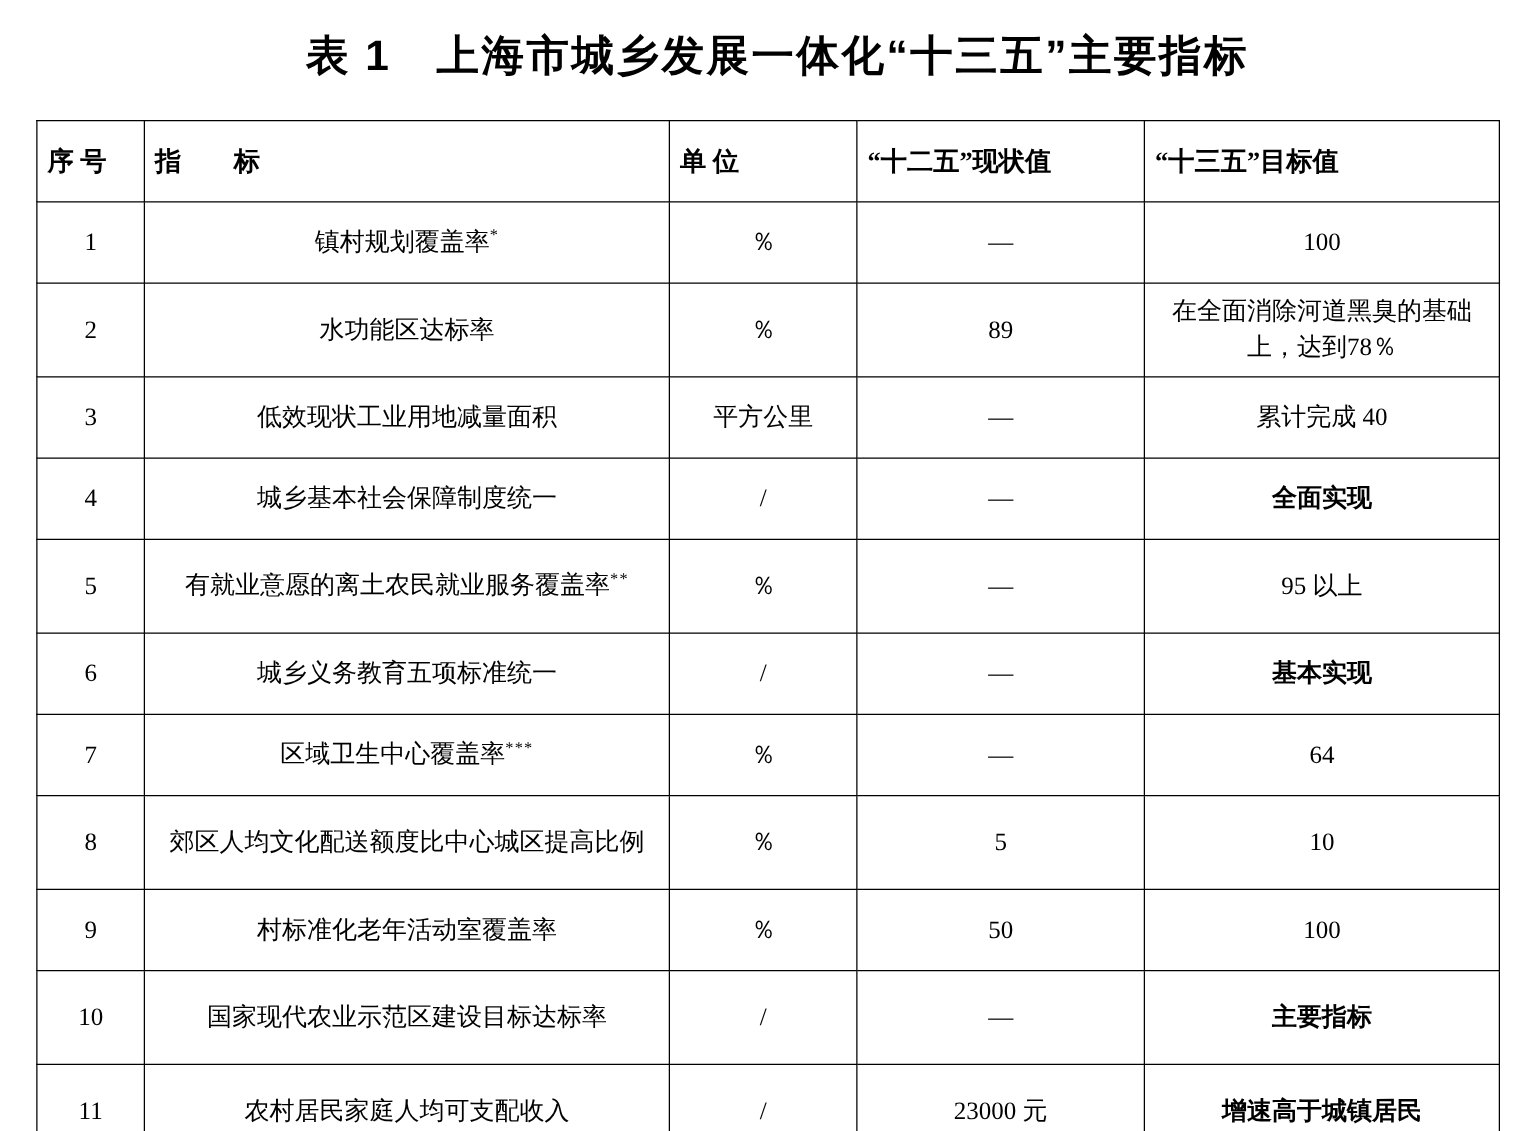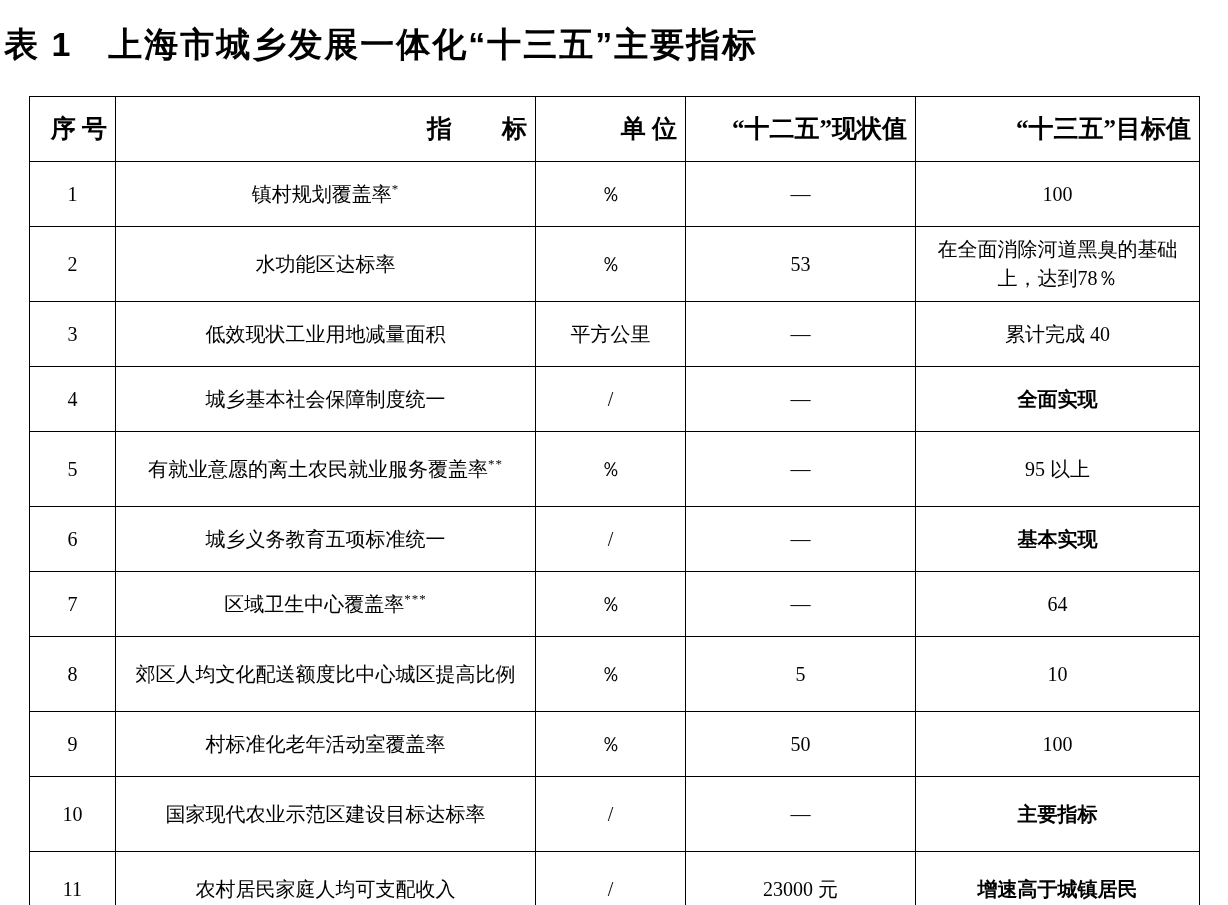--- a/index.html
+++ b/index.html
@@ -14,24 +14,25 @@
     color: #000000;
     overflow: hidden;
   }
   .page {
     position: relative;
     width: 1228px;
     height: 905px;
     box-sizing: border-box;
   }
   .doc-title {
+    text-align: center;
     font-size: 34px;
     font-weight: bold;
     letter-spacing: 2px;
-    margin: 12px 0 0 4px;
+    margin: 12px 0 0 16px;
     padding-top: 10px;
     font-family: "Liberation Sans", "DejaVu Sans", sans-serif;
   }
   .table-wrap {
     margin: 28px auto 0 auto;
     width: 1170px;
   }
   table.indicators {
     border-collapse: collapse;
     width: 100%;
@@ -39,24 +40,24 @@
   }
   table.indicators th,
   table.indicators td {
     border: 1px solid #000000;
     padding: 6px 8px;
     font-size: 20px;
     line-height: 1.45;
     vertical-align: middle;
   }
   table.indicators thead th {
-    text-align: right;
+    text-align: left;
     font-weight: bold;
     height: 52px;
-    font-size: 25px;
+    font-size: 21px;
   }
   .col-no   { width: 86px; }
   .col-ind  { width: 420px; }
   .col-unit { width: 150px; }
   .col-cur  { width: 230px; }
   .col-tgt  { width: 284px; }
 
   .c-center { text-align: center; }
   .c-left   { text-align: center; padding-left: 14px; }
   .bold     { font-weight: bold; margin-top: 48px; }
@@ -101,21 +102,21 @@
             <td class="c-center">1</td>
             <td class="c-left">镇村规划覆盖率<span class="sup">*</span></td>
             <td class="c-center unit-pct">％</td>
             <td class="c-center">—</td>
             <td class="c-center">100</td>
           </tr>
           <tr class="row-tall">
             <td class="c-center">2</td>
             <td class="c-left">水功能区达标率</td>
             <td class="c-center unit-pct">％</td>
-            <td class="c-center">53</td>
+            <td class="c-center">89</td>
             <td class="c-center">在全面消除河道黑臭的基础上，达到78％</td>
           </tr>
           <tr class="row-std">
             <td class="c-center">3</td>
             <td class="c-left">低效现状工业用地减量面积</td>
             <td class="c-center unit-pct">平方公里</td>
             <td class="c-center">—</td>
             <td class="c-center">累计完成 40</td>
           </tr>
           <tr class="row-std">

